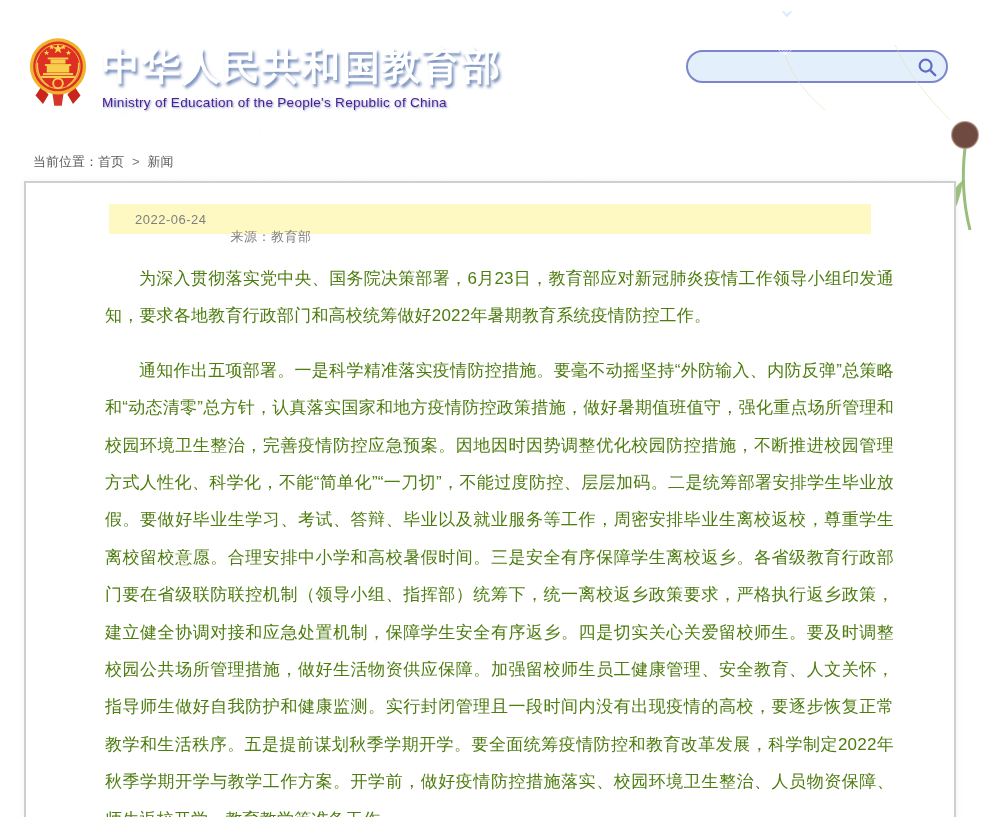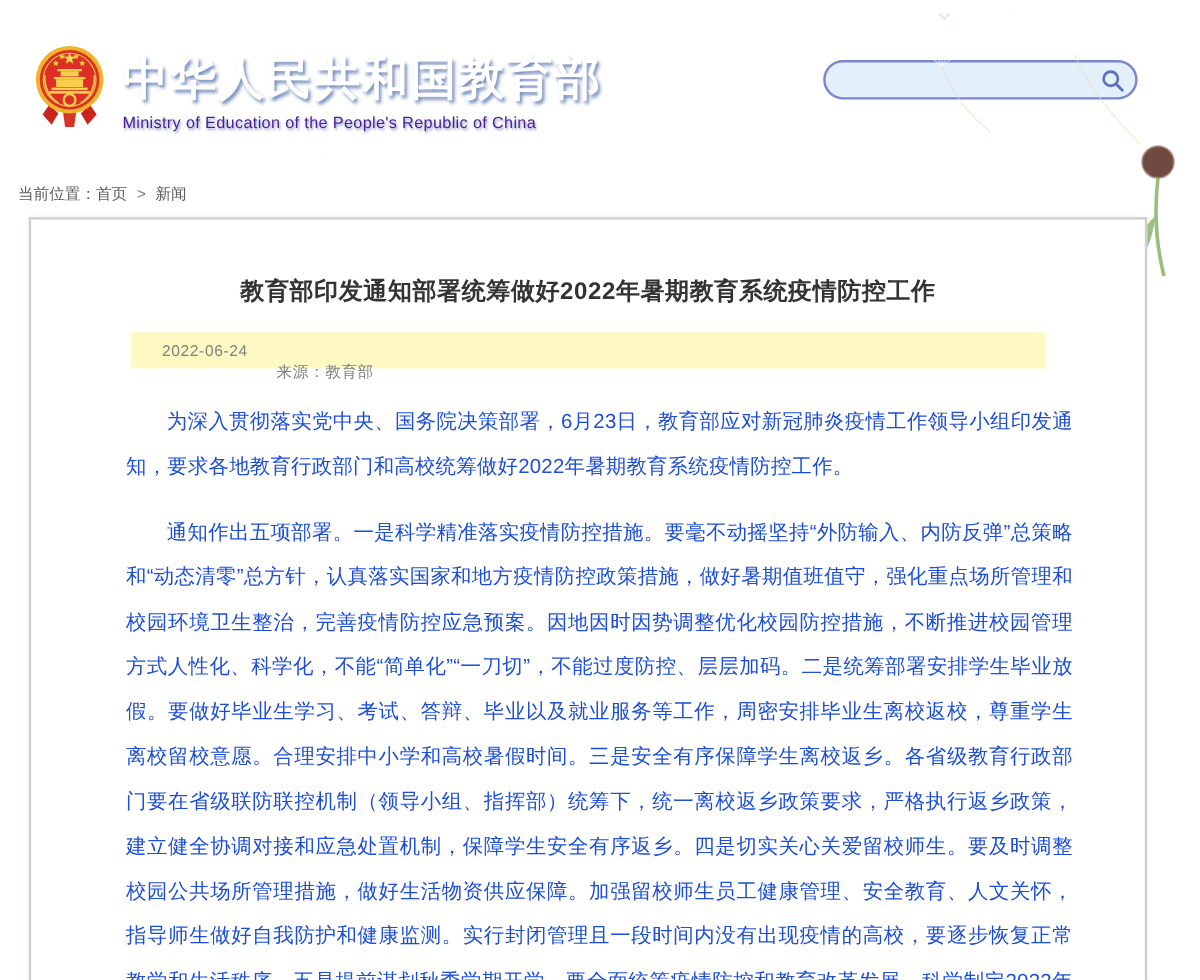--- a/index.html
+++ b/index.html
@@ -45,35 +45,35 @@
   .search{ position:absolute; left:686px; top:50px; width:262px; height:33px; z-index:2;
     background:rgba(221,235,249,.82); border:2px solid #7c86cf; border-radius:17px;
     display:flex; align-items:center; padding:0 8px 0 16px; }
   .search input{ flex:1; border:none; outline:none; background:transparent; font-size:14px; color:#334; height:100%; }
   .search .mag{ width:22px; height:22px; cursor:pointer; flex:0 0 auto; }
 
   
   .decor-right{ position:absolute; right:0; top:0; width:340px; height:270px; z-index:3; pointer-events:none; }
 
   
-  .breadcrumb{ position:absolute; left:15px; top:153px; font-size:13px; color:#5b5b5b; z-index:4; }
+  .breadcrumb{ position:absolute; left:33px; top:153px; font-size:13px; color:#5b5b5b; z-index:4; }
   .breadcrumb a{ color:#5b5b5b; text-decoration:none; cursor:pointer; }
   .breadcrumb .sep{ margin:0 8px; color:#7a7a7a; }
 
   
   .card{ position:absolute; left:24px; top:181px; width:932px; height:640px;
     background:#ffffff; border:2px solid #cfcfcf; border-bottom:none; z-index:4;
     box-shadow:0 0 6px rgba(120,140,170,.12); }
   .article-title{ margin-top:46px; text-align:center; font-size:20px; font-weight:bold; color:#333333; letter-spacing:.5px; }
   .meta-bar{ width:762px; margin:21px auto 0; height:30px; background:#fef9c3;
     display:flex; align-items:center; padding-left:26px; font-size:13px; color:#7f7f7f; letter-spacing:.5px; }
   .meta-bar .src{ margin-left:24px;margin-top:35px; }
   .article-body{ padding:26px 60px 0 79px; }
   .article-body p{
-    font-size:17px; line-height:37.4px; color:#1d4ed8; text-align:justify;
+    font-size:17px; line-height:37.4px; color:#4d7c0f; text-align:justify;
     text-indent:2em; margin-bottom:17px; letter-spacing:.2px;
   }
 </style>
 </head>
 <body>
 
 <div class="page">
 
   <div class="cloud cloud1"></div>
   <div class="cloud cloud2"></div>
@@ -187,21 +187,20 @@
         <path d="M0 0 Q15 35 55 75" fill="none" stroke="#e8dcb0"></path>
       </g>
     </g>
   </svg>
 
   <div class="breadcrumb">
     <span>当前位置：</span><a>首页</a><span class="sep">&gt;</span><a>新闻</a>
   </div>
 
   <div class="card">
-    <h1 class="article-title">教育部印发通知部署统筹做好2022年暑期教育系统疫情防控工作</h1>
     <div class="meta-bar">
       <span>2022-06-24</span>
       <span class="src">来源：教育部</span>
     </div>
     <div class="article-body">
       <p>为深入贯彻落实党中央、国务院决策部署，6月23日，教育部应对新冠肺炎疫情工作领导小组印发通知，要求各地教育行政部门和高校统筹做好2022年暑期教育系统疫情防控工作。</p>
       <p>通知作出五项部署。一是科学精准落实疫情防控措施。要毫不动摇坚持“外防输入、内防反弹”总策略和“动态清零”总方针，认真落实国家和地方疫情防控政策措施，做好暑期值班值守，强化重点场所管理和校园环境卫生整治，完善疫情防控应急预案。因地因时因势调整优化校园防控措施，不断推进校园管理方式人性化、科学化，不能“简单化”“一刀切”，不能过度防控、层层加码。二是统筹部署安排学生毕业放假。要做好毕业生学习、考试、答辩、毕业以及就业服务等工作，周密安排毕业生离校返校，尊重学生离校留校意愿。合理安排中小学和高校暑假时间。三是安全有序保障学生离校返乡。各省级教育行政部门要在省级联防联控机制（领导小组、指挥部）统筹下，统一离校返乡政策要求，严格执行返乡政策，建立健全协调对接和应急处置机制，保障学生安全有序返乡。四是切实关心关爱留校师生。要及时调整校园公共场所管理措施，做好生活物资供应保障。加强留校师生员工健康管理、安全教育、人文关怀，指导师生做好自我防护和健康监测。实行封闭管理且一段时间内没有出现疫情的高校，要逐步恢复正常教学和生活秩序。五是提前谋划秋季学期开学。要全面统筹疫情防控和教育改革发展，科学制定2022年秋季学期开学与教学工作方案。开学前，做好疫情防控措施落实、校园环境卫生整治、人员物资保障、师生返校开学、教育教学等准备工作。</p>
     </div>
   </div>
 

